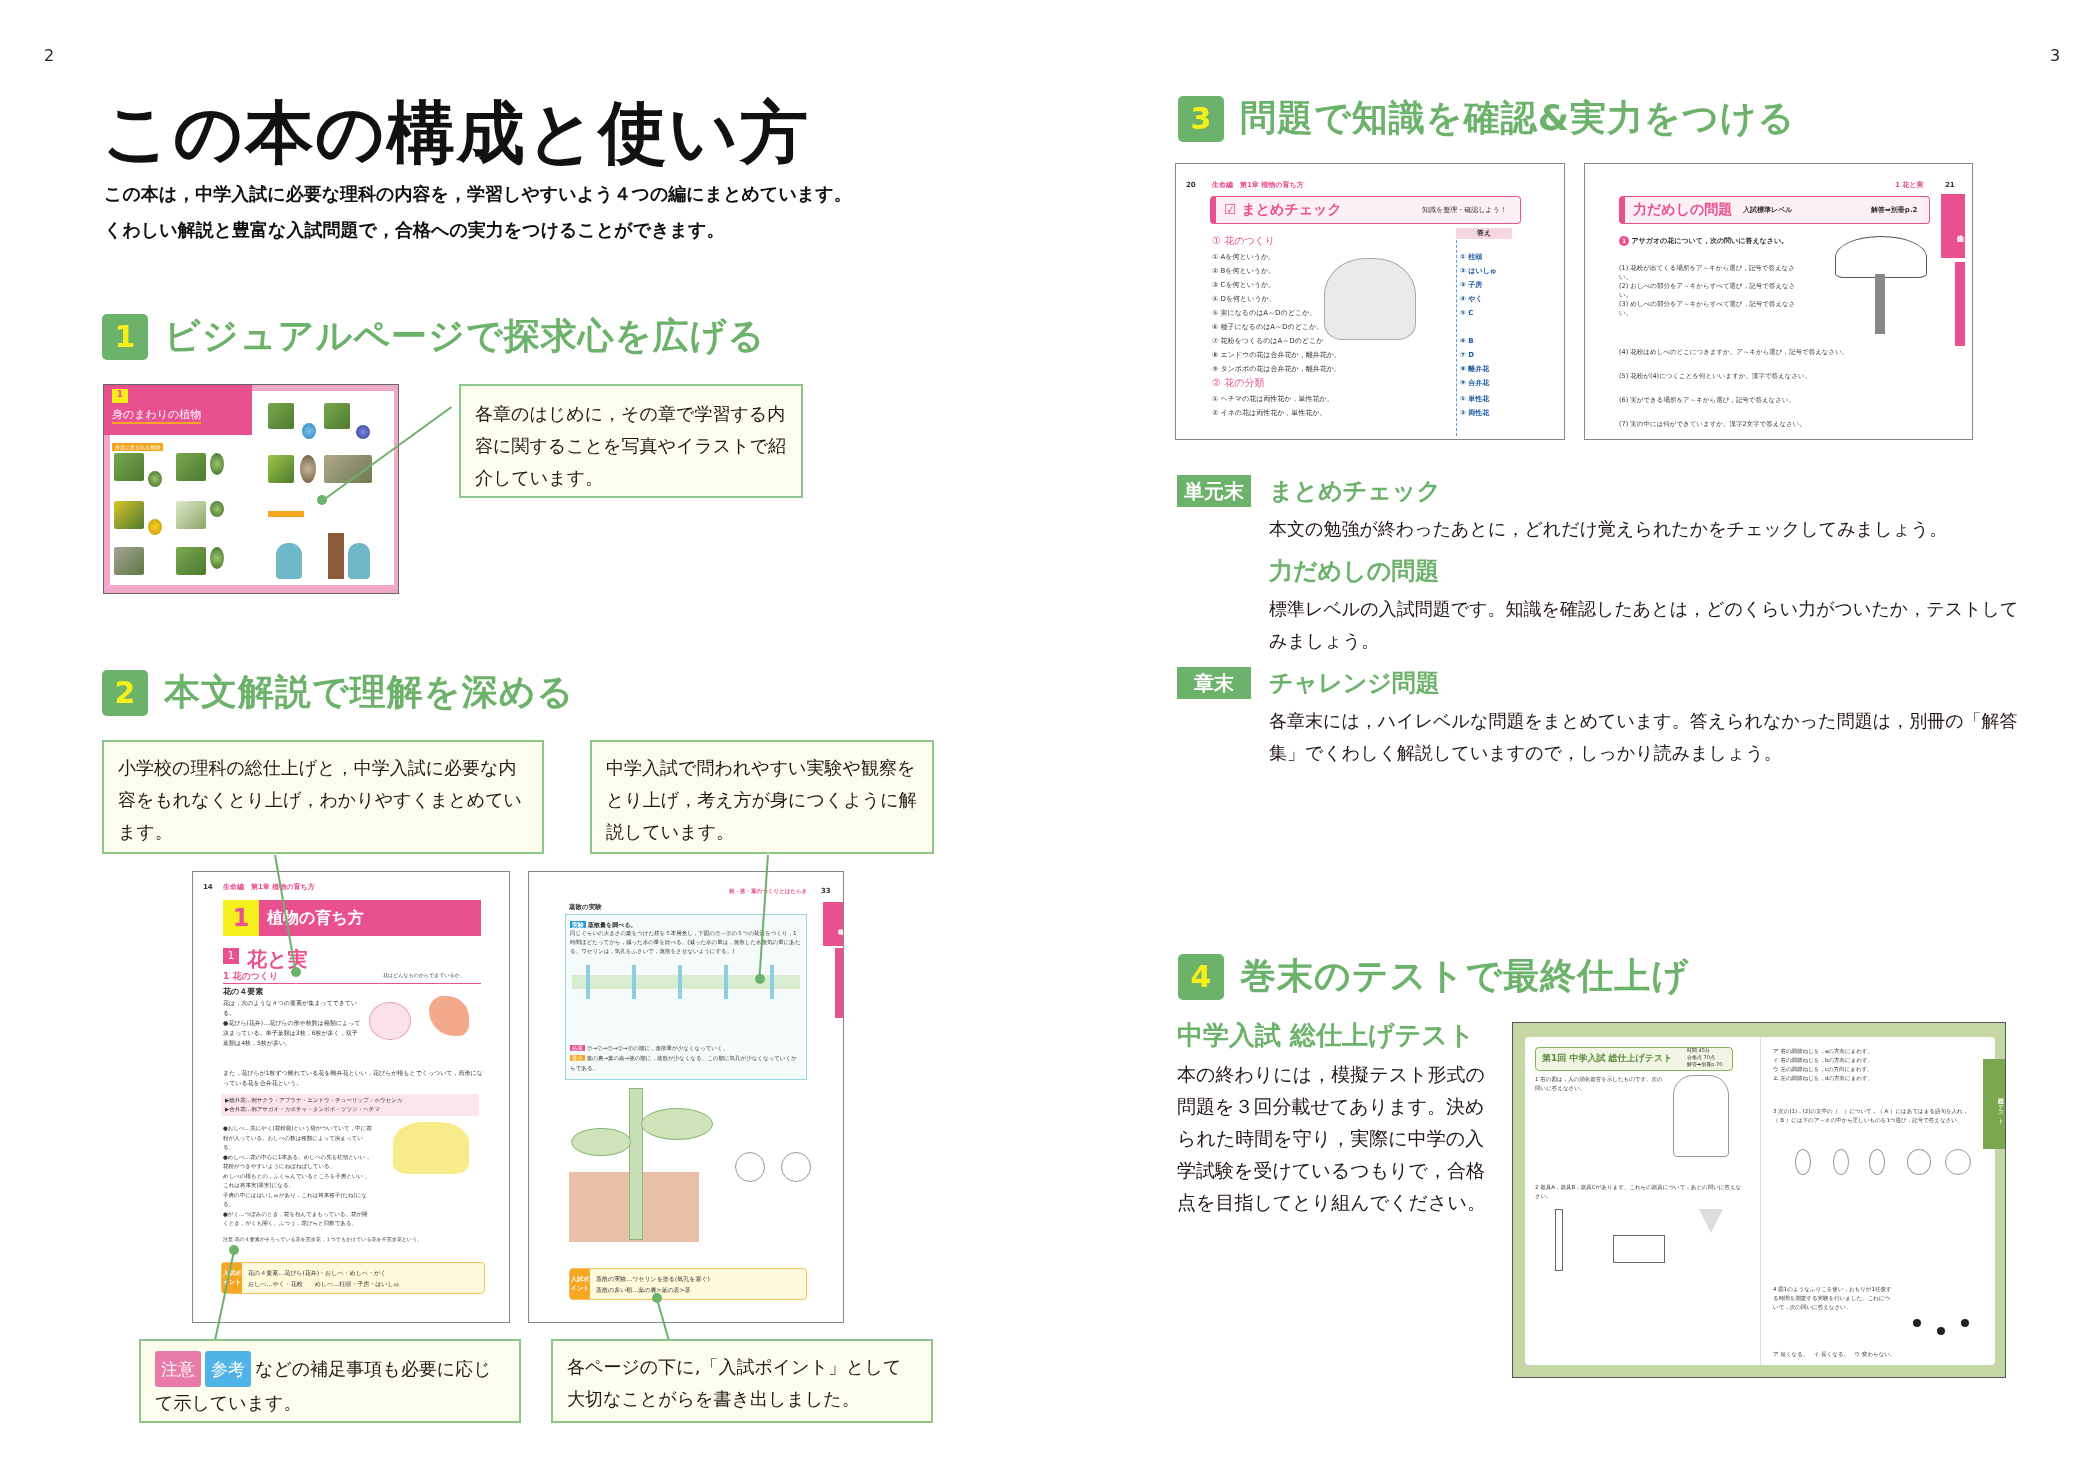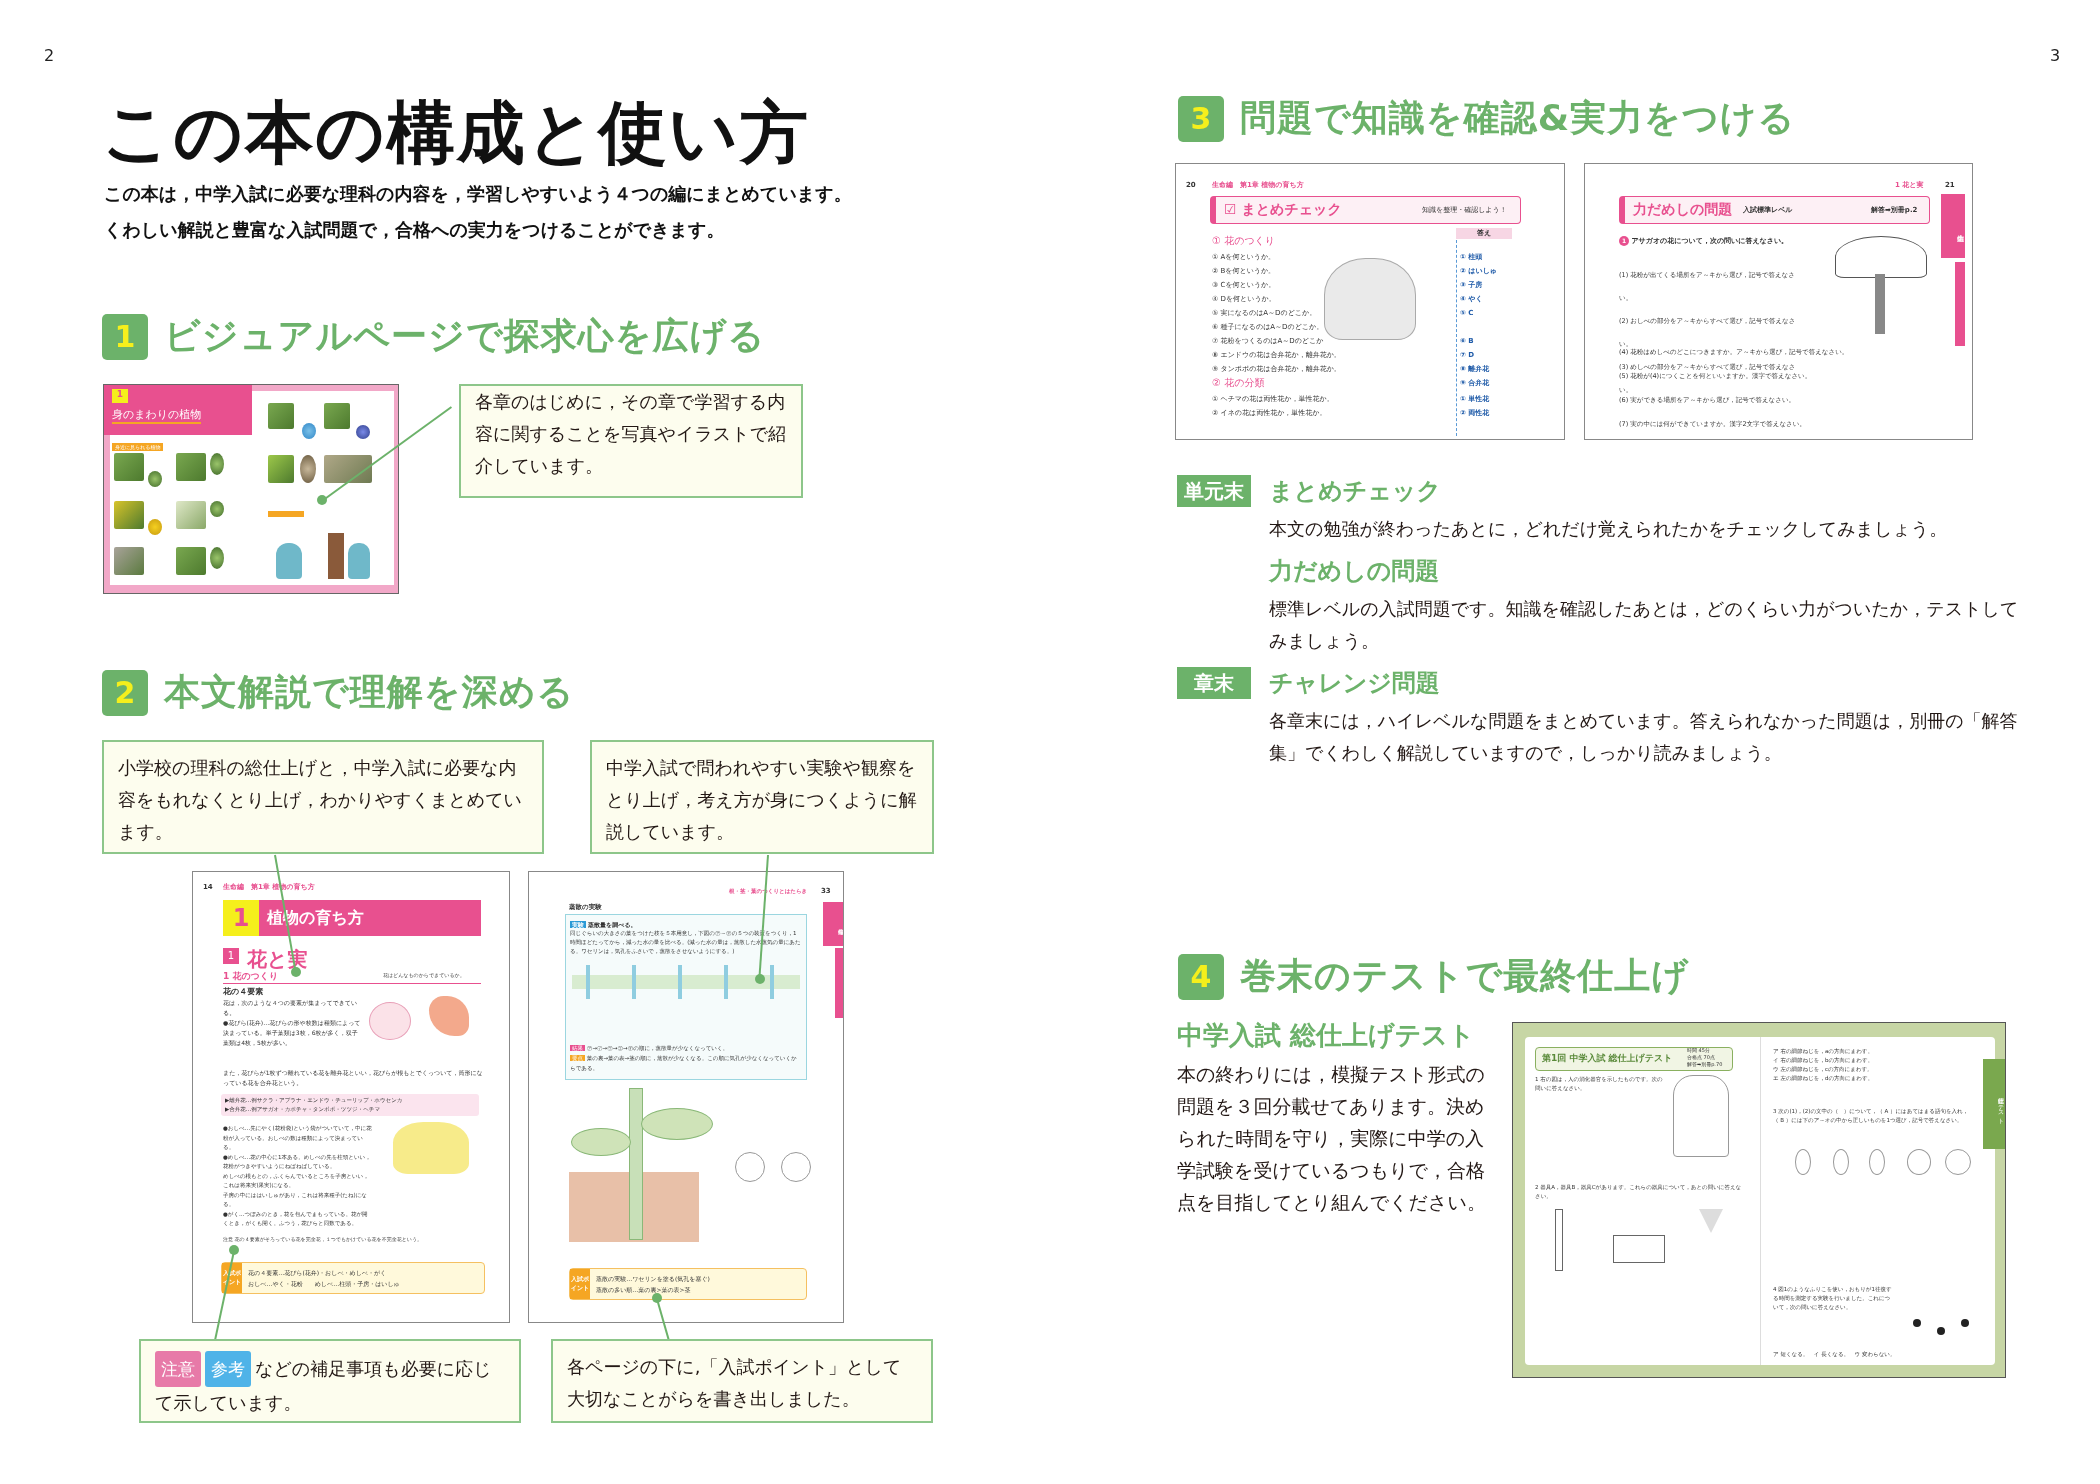--- a/index.html
+++ b/index.html
@@ -66,21 +66,21 @@
   <div class="abs round-img" style="left:252px;top:40px;width:14px;height:14px;background:radial-gradient(circle,#7a8ae8,#2f3e8a);"></div>
   <div class="abs grid-img" style="left:164px;top:70px;width:26px;height:28px;background:linear-gradient(135deg,#9dc84a,#4d7a2e);"></div>
   <div class="abs round-img" style="left:196px;top:70px;width:16px;height:28px;background:radial-gradient(circle,#c7b79a,#6a5a3e);"></div>
   <div class="abs grid-img" style="left:220px;top:70px;width:48px;height:28px;background:linear-gradient(135deg,#b0a888,#6e7a52);"></div>
   <div class="abs" style="left:164px;top:126px;background:#f5a623;width:36px;height:6px;"></div>
   <div class="abs" style="left:172px;top:158px;width:26px;height:36px;border-radius:12px 12px 4px 4px;background:#6fb8c9;"></div>
   <div class="abs" style="left:224px;top:148px;width:16px;height:46px;background:#8a5a3a;"></div>
   <div class="abs" style="left:244px;top:158px;width:22px;height:36px;border-radius:10px 10px 4px 4px;background:#6fb8c9;"></div>
 </div>
 
-<div class="abs callout" style="left:459px;top:384px;width:344px;height:114px;padding-top:0;">各章のはじめに，その章で学習する内容に関することを写真やイラストで紹介しています。</div>
+<div class="abs callout" style="left:459px;top:384px;width:344px;height:114px;padding-top:12px;">各章のはじめに，その章で学習する内容に関することを写真やイラストで紹介しています。</div>
 <div class="line" style="left:322px;top:500px;width:160px;transform:rotate(-36deg);"></div>
 <div class="dot" style="left:317px;top:495px;"></div>
 
 <div class="abs sec-title" style="left:102px;top:668px;">
   <div class="sec-badge">2</div>
   <div class="sec-text">本文解説で理解を深める</div>
 </div>
 
 <div class="abs callout" style="left:102px;top:740px;width:442px;height:114px;">小学校の理科の総仕上げと，中学入試に必要な内容をもれなくとり上げ，わかりやすくまとめています。</div>
 <div class="abs callout" style="left:590px;top:740px;width:344px;height:114px;">中学入試で問われやすい実験や観察をとり上げ，考え方が身につくように解説しています。</div>
@@ -228,21 +228,21 @@
   <div class="abs" style="left:34px;top:32px;width:304px;height:26px;border:1px solid #e8508f;border-left:6px solid #e8508f;border-radius:4px;background:#fdf0f5;">
     <div class="abs" style="left:8px;top:4px;font-size:14px;color:#e8508f;font-weight:bold;">力だめしの問題</div>
     <div class="abs mini" style="left:118px;top:8px;font-weight:bold;">入試標準レベル</div>
     <div class="abs mini" style="left:246px;top:8px;font-weight:bold;">解答➡別冊p.2</div>
   </div>
   <div class="abs pinkbar" style="left:356px;top:30px;width:24px;height:64px;font-size:7px;writing-mode:vertical-rl;text-align:center;padding-top:6px;box-sizing:border-box;">生命編</div>
   <div class="abs" style="left:370px;top:98px;width:10px;height:84px;background:#e8508f;"></div>
   <div class="abs mini" style="left:34px;top:70px;width:186px;font-size:7px;line-height:14px;font-weight:bold;">
     <span style="display:inline-block;width:10px;height:10px;border-radius:50%;background:#e8508f;color:#fff;text-align:center;font-size:6px;line-height:10px;">1</span> <span>アサガオの花について，次の問いに答えなさい。</span>
   </div>
-  <div class="abs mini" style="left:34px;top:100px;width:186px;font-size:6.5px;line-height:23px;">
+  <div class="abs mini" style="left:34px;top:100px;width:186px;font-size:6.5px;line-height:9px;">
     <div>(1) 花粉が出てくる場所をア～キから選び，記号で答えなさい。</div>
     <div>(2) おしべの部分をア～キからすべて選び，記号で答えなさい。</div>
     <div>(3) めしべの部分をア～キからすべて選び，記号で答えなさい。</div>
   </div>
   <div class="abs mini" style="left:34px;top:176px;width:310px;font-size:6.5px;line-height:24px;">
     <div>(4) 花粉はめしべのどこにつきますか。ア～キから選び，記号で答えなさい。</div>
     <div>(5) 花粉が(4)につくことを何といいますか。漢字で答えなさい。</div>
     <div>(6) 実ができる場所をア～キから選び，記号で答えなさい。</div>
     <div>(7) 実の中には何ができていますか。漢字2文字で答えなさい。</div>
   </div>

